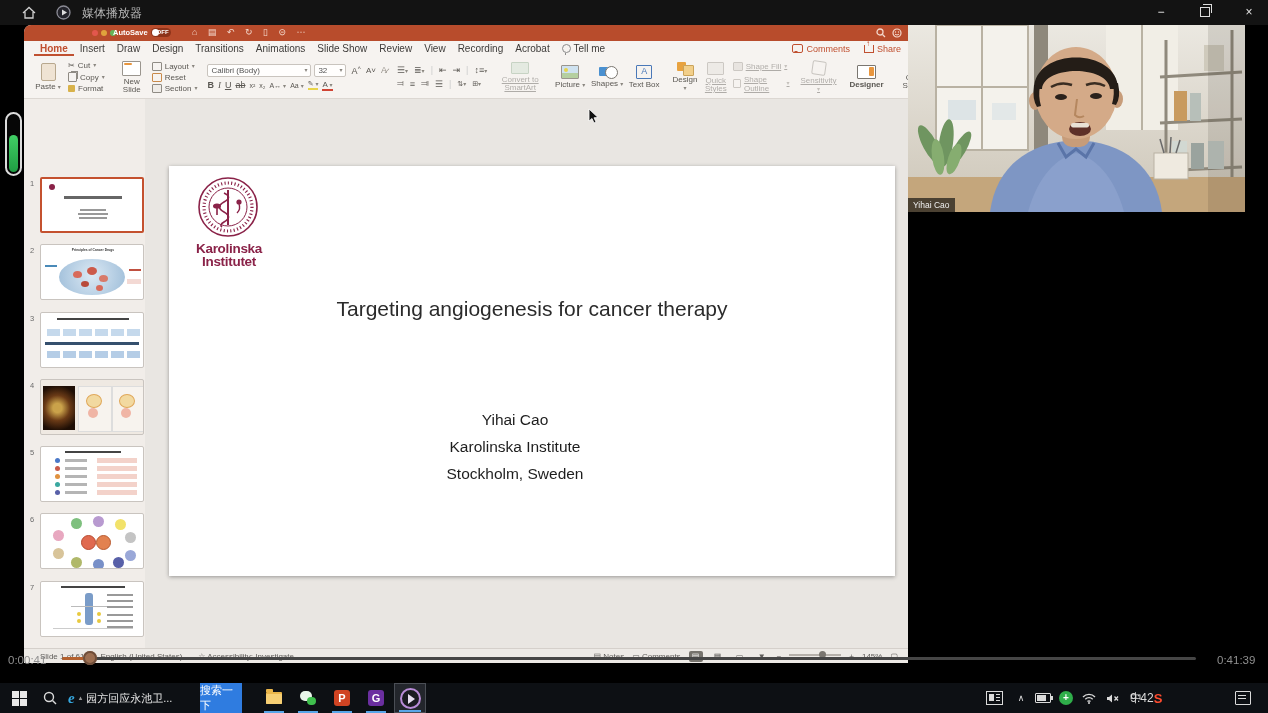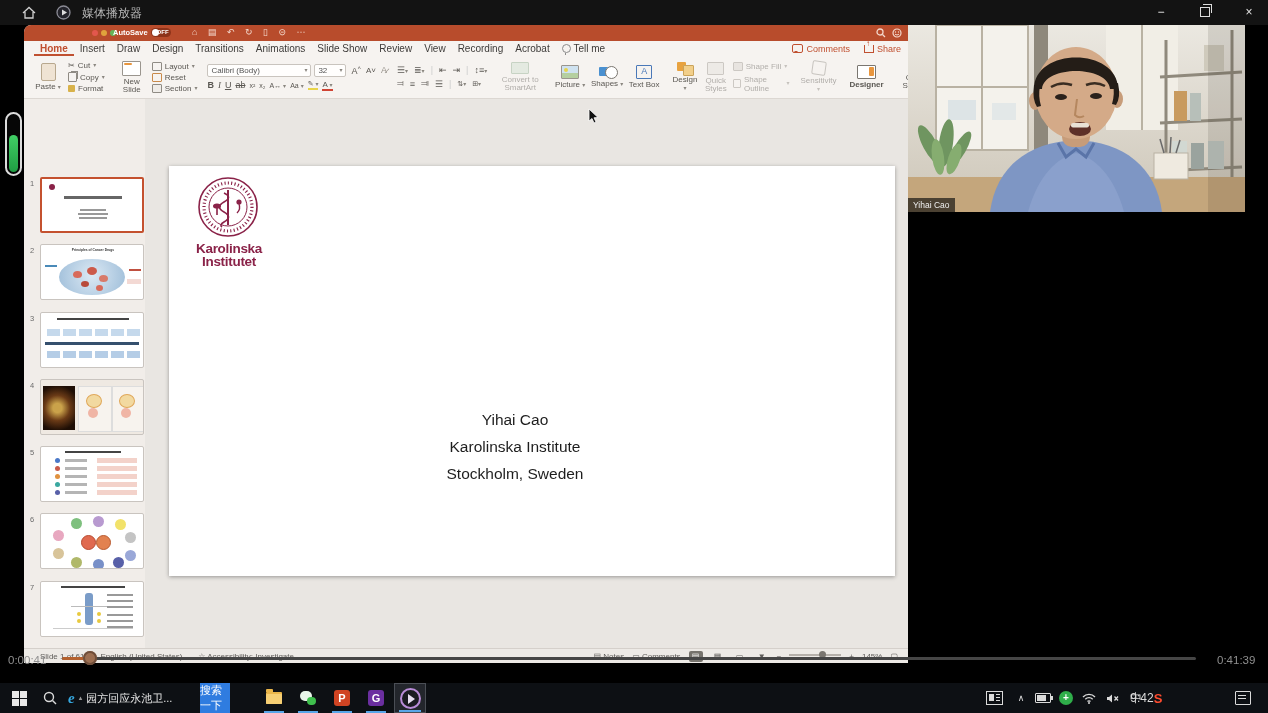--- a/index.html
+++ b/index.html
@@ -48,21 +48,21 @@
   .rgroup{display:flex;align-items:center;gap:3px;padding:0 3px;}
   .rsep{width:1px;background:#ddd8d3;margin:2px 2px;}
   .bigbtn{display:flex;flex-direction:column;align-items:center;justify-content:center;gap:2px;
     width:34px;text-align:center;line-height:8px;}
   .stack{display:flex;flex-direction:column;justify-content:center;gap:2px;}
   .stack .srow{display:flex;align-items:center;gap:3px;line-height:9px;}
   .selbox{background:#fffefd;border:1px solid #c9c4be;border-radius:2px;height:11px;line-height:11px;
     padding:0 3px;font-size:8px;color:#555;display:flex;align-items:center;justify-content:space-between;gap:3px;}
   .fmtrow{display:flex;align-items:center;gap:4px;font-size:9px;color:#5a5752;}
   .caret{font-size:6px;color:#8a867f;}
-  .grayed{opacity:.45;}
+  .grayed{opacity:.45;text-decoration:underline;}
   
   .sq{display:inline-block;border-radius:1px;}
   
   #thumbs{position:absolute;left:0;top:74px;width:121px;height:549px;background:#f1ede9;
     border-right:1px solid #d6d1cc;overflow:hidden;}
   .thumb-num{position:absolute;left:6px;font-size:7.5px;color:#6b6b6b;}
   .thumb{position:absolute;left:16px;width:104px;height:56px;background:#fff;border:1px solid #c9c4bf;
     border-radius:2px;box-sizing:border-box;overflow:hidden;}
   .thumb.sel{border:2px solid #c4512f;}
   .bar{position:absolute;background:#555;}
@@ -475,20 +475,21 @@
         <path d="M27,17 q9,4 0,9 q-9,5 0,10 q9,5 0,10 q-5,3 -2,5" fill="none" stroke="#8a2248" stroke-width="1.6"></path>
         <ellipse cx="20" cy="30" rx="4" ry="2.6" fill="#8a2248"></ellipse>
         <rect x="19.2" y="31" width="1.6" height="8" fill="#8a2248"></rect>
         <circle cx="42" cy="26" r="2.6" fill="#8a2248"></circle>
         <path d="M42,28 q2,5 -2,9" fill="none" stroke="#8a2248" stroke-width="1.4"></path>
       </svg>
       <div id="ki-text">
         <div>Karolinska</div>
         <div>Institutet</div>
       </div>
+      <div id="slide-title">Targeting angiogenesis for cancer therapy</div>
       <div id="authors">
         <div>Yihai Cao</div>
         <div>Karolinska Institute</div>
         <div>Stockholm, Sweden</div>
       </div>
     </div>
   </div>
 
   <div id="statusbar">
     <span class="sitem">Slide 1 of 61</span>
@@ -612,21 +613,21 @@
     <svg width="14" height="14" viewBox="0 0 14 14">
       <circle cx="6" cy="6" r="4.5" fill="none" stroke="#dadada" stroke-width="1.4"></circle>
       <line x1="9.5" y1="9.5" x2="13" y2="13" stroke="#dadada" stroke-width="1.4"></line>
     </svg>
   </div>
   <div class="tb" style="left:64px;width:134px;justify-content:flex-start;gap:4px;padding-left:4px;box-sizing:border-box">
     <span class="ieico">e</span>
     <span style="font-size:7px;color:#9a9a9a">▴</span>
     <span style="font-size:11px;white-space:nowrap;overflow:hidden">园方回应永池卫...</span>
   </div>
-  <div class="tb" id="tb-search-cta" style="left:200px;width:30px">
+  <div class="tb" id="tb-search-cta" style="left:200px;width:42px">
     <span>搜索一下</span>
   </div>
   <div class="tb" style="left:260px;width:28px">
     <span class="folder"></span>
       <span class="tb-under"></span>
   </div>
   <div class="tb" style="left:294px;width:28px">
     <span class="wechat"></span>
       <span class="tb-under"></span>
   </div>

